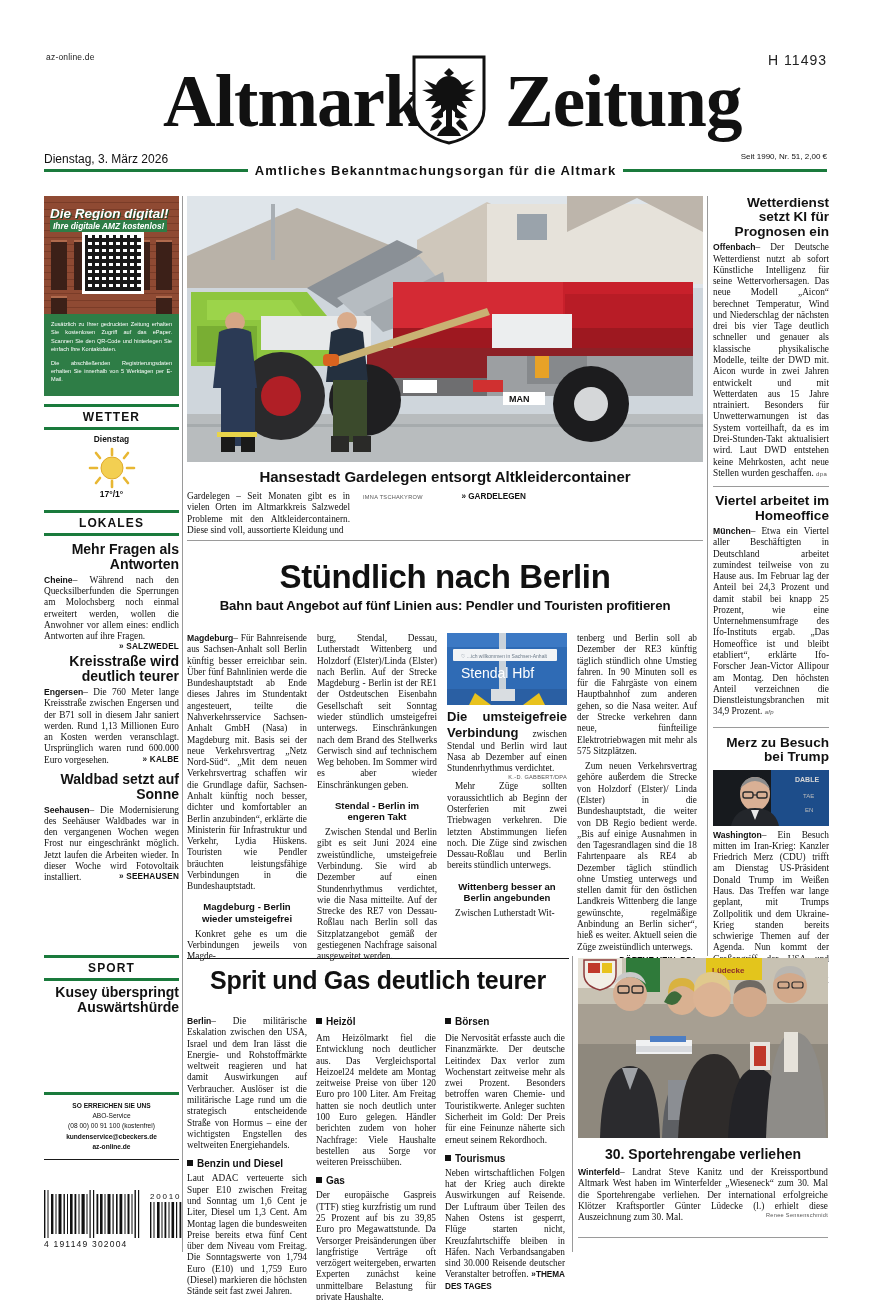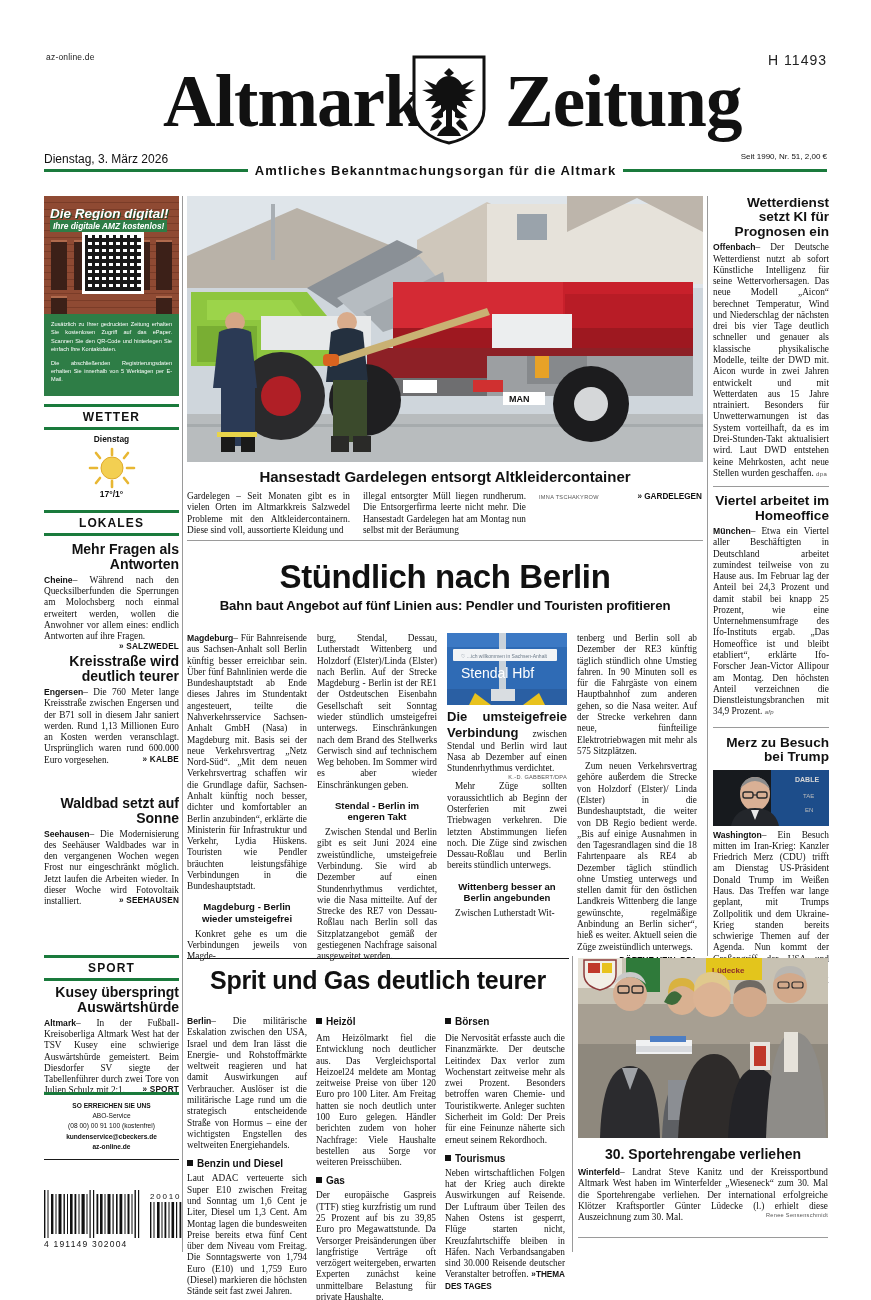--- a/index.html
+++ b/index.html
@@ -204,39 +204,35 @@
     </div>
 
     <div style="margin-top:12px;clear:both">
       <div class="kicker-h" style="font-size:14px;">Kreisstraße wird deutlich teurer</div>
       <div class="body-s" style="margin-top:3px;">
         <b>Engersen</b><span>– Die 760 Meter lange Kreisstraße zwischen Engersen und der B71 soll in diesem Jahr saniert werden. Rund 1,13 Millionen Euro an Kosten werden veranschlagt. Ursprünglich waren rund 600.000 Euro vorgesehen.</span>
         <span class="ref">» KALBE</span>
       </div>
     </div>
 
-    <div style="margin-top:30px;clear:both">
+    <div style="margin-top:6px;clear:both">
       <div class="kicker-h" style="font-size:14px;">Waldbad setzt auf Sonne</div>
       <div class="body-s" style="margin-top:3px;">
         <b>Seehausen</b><span>– Die Modernisierung des Seehäuser Waldbades war in den vergangenen Wochen wegen Frost nur eingeschränkt möglich. Jetzt laufen die Arbeiten wieder. In dieser Woche wird Fotovoltaik installiert.</span>
         <span class="ref">» SEEHAUSEN</span>
       </div>
     </div>
   </div>
 
   <div class="col" style="left:44px;top:955px;width:135px;">
     <div class="hr-green"></div>
     <div class="secthead">SPORT</div>
     <div class="hr-green"></div>
     <div style="margin-top:4px">
       <div class="kicker-h" style="font-size:14px;">Kusey überspringt Auswärtshürde</div>
-      <div class="body-s" style="margin-top:3px;">
-        <b>Altmark</b><span>– In der Fußball-Kreisoberliga Altmark West hat der TSV Kusey eine schwierige Auswärtshürde gemeistert. Beim Diesdorfer SV siegte der Tabellenführer durch zwei Tore von Julien Schulz mit 2:1.</span>
-        <span class="ref">» SPORT</span>
-      </div>
     </div>
   </div>
 
   <div class="col" style="left:44px;top:1092px;width:135px;">
     <div class="hr-green"></div>
     <div class="contact" style="margin-top:6px">SO ERREICHEN SIE UNS</div>
     <div class="contact" style="font-weight:normal">ABO-Service</div>
     <div class="contact" style="font-weight:normal">(08 00) 00 91 100 (kostenfrei)</div>
     <div class="contact">kundenservice@cbeckers.de</div>
     <div class="contact">az-online.de</div>
@@ -360,23 +356,20 @@
     </svg>
   </div>
 
   <div class="col" style="left:187px;top:468px;width:516px;">
     <div class="cap-h" style="font-size:15px;">Hansestadt Gardelegen entsorgt Altkleidercontainer</div>
     <div style="display:flex;gap:13px;margin-top:6px;">
       <div style="width:163px;" class="body-s">
         <span>Gardelegen – Seit Monaten gibt es in vielen Orten im Altmarkkreis Salzwedel Probleme mit den Altkleidercontainern. Diese sind voll, aussortierte Kleidung und</span>
       </div>
       <div style="width:163px;" class="body-s">
-        <span>illegal entsorgter Müll liegen rundherum. Die Entsorgerfirma leerte nicht mehr. Die Hansestadt Gardelegen hat am Montag nun selbst mit der Beräumung</span>
-      </div>
-      <div style="width:163px;" class="body-s">
         <div style="margin-top:1px;display:flex;justify-content:space-between;align-items:baseline;">
           <span class="credit">IMNA TSCHAKYROW</span>
           <span style="font-family:'Liberation Sans',sans-serif;font-weight:bold;font-size:8.2px;">» GARDELEGEN</span>
         </div>
       </div>
     </div>
     <div class="hr-thin" style="margin-top:4px;"></div>
   </div>
 
   <div class="col" style="left:187px;top:560px;width:516px;">

